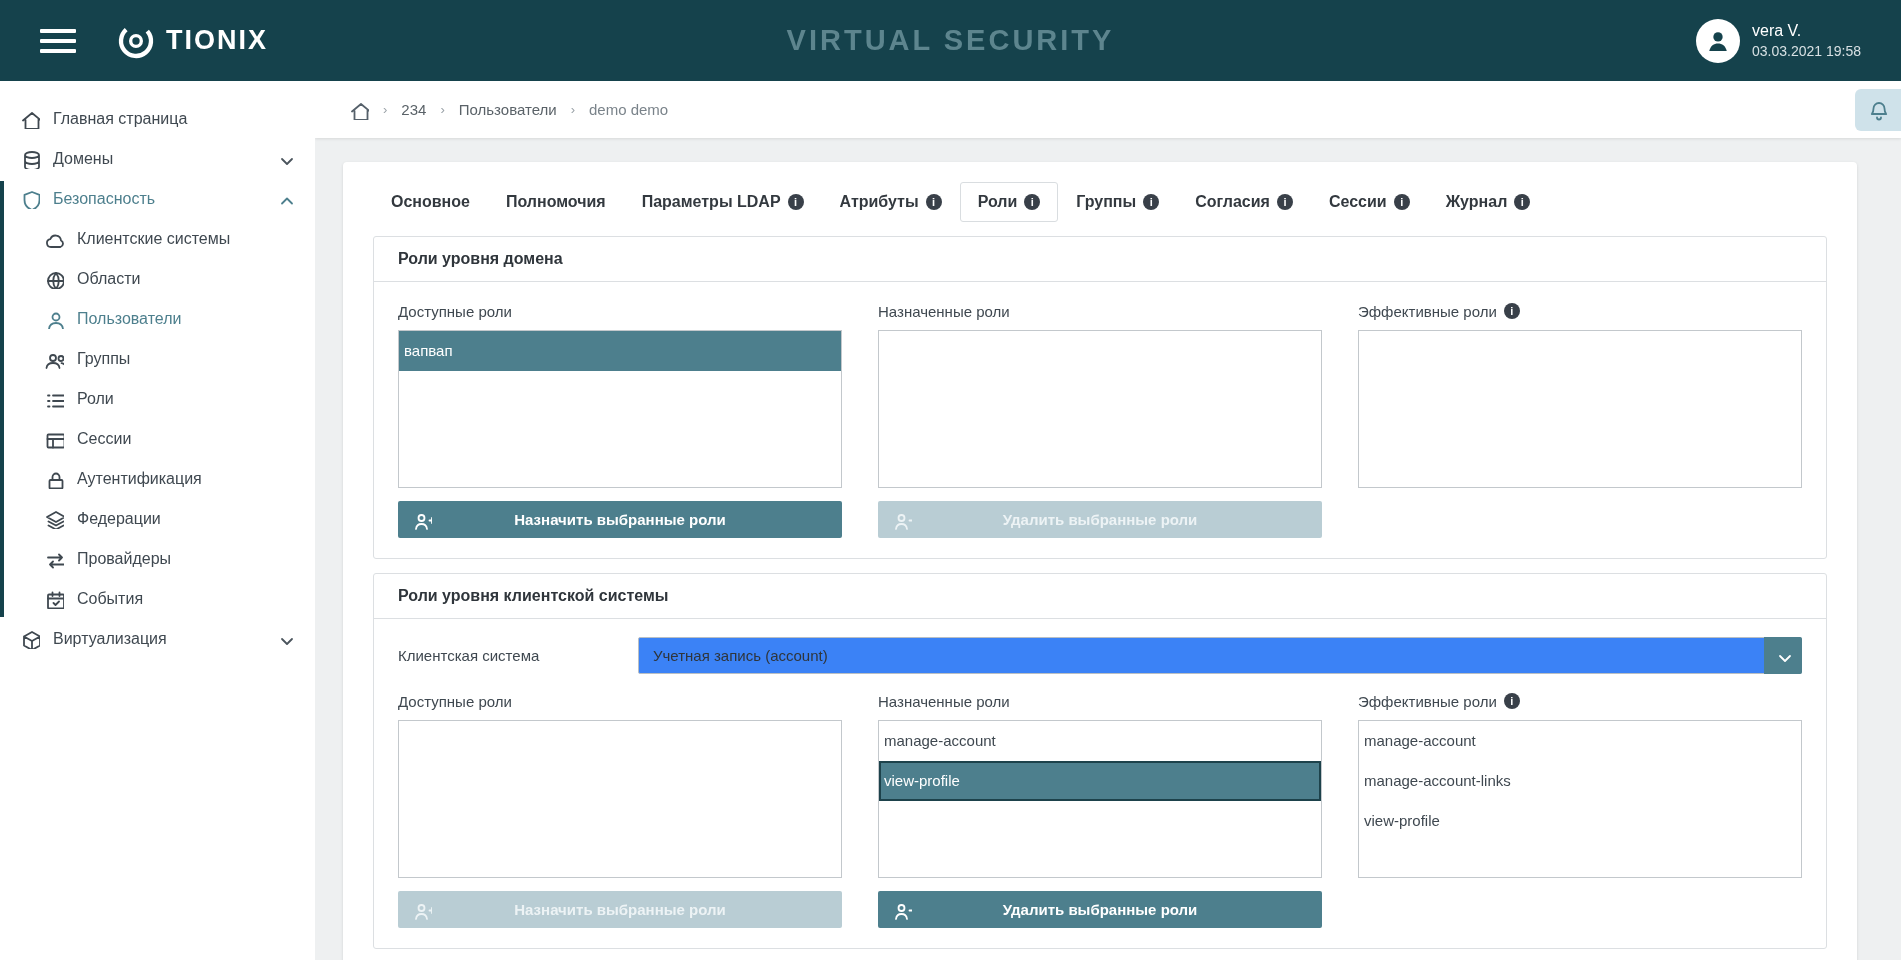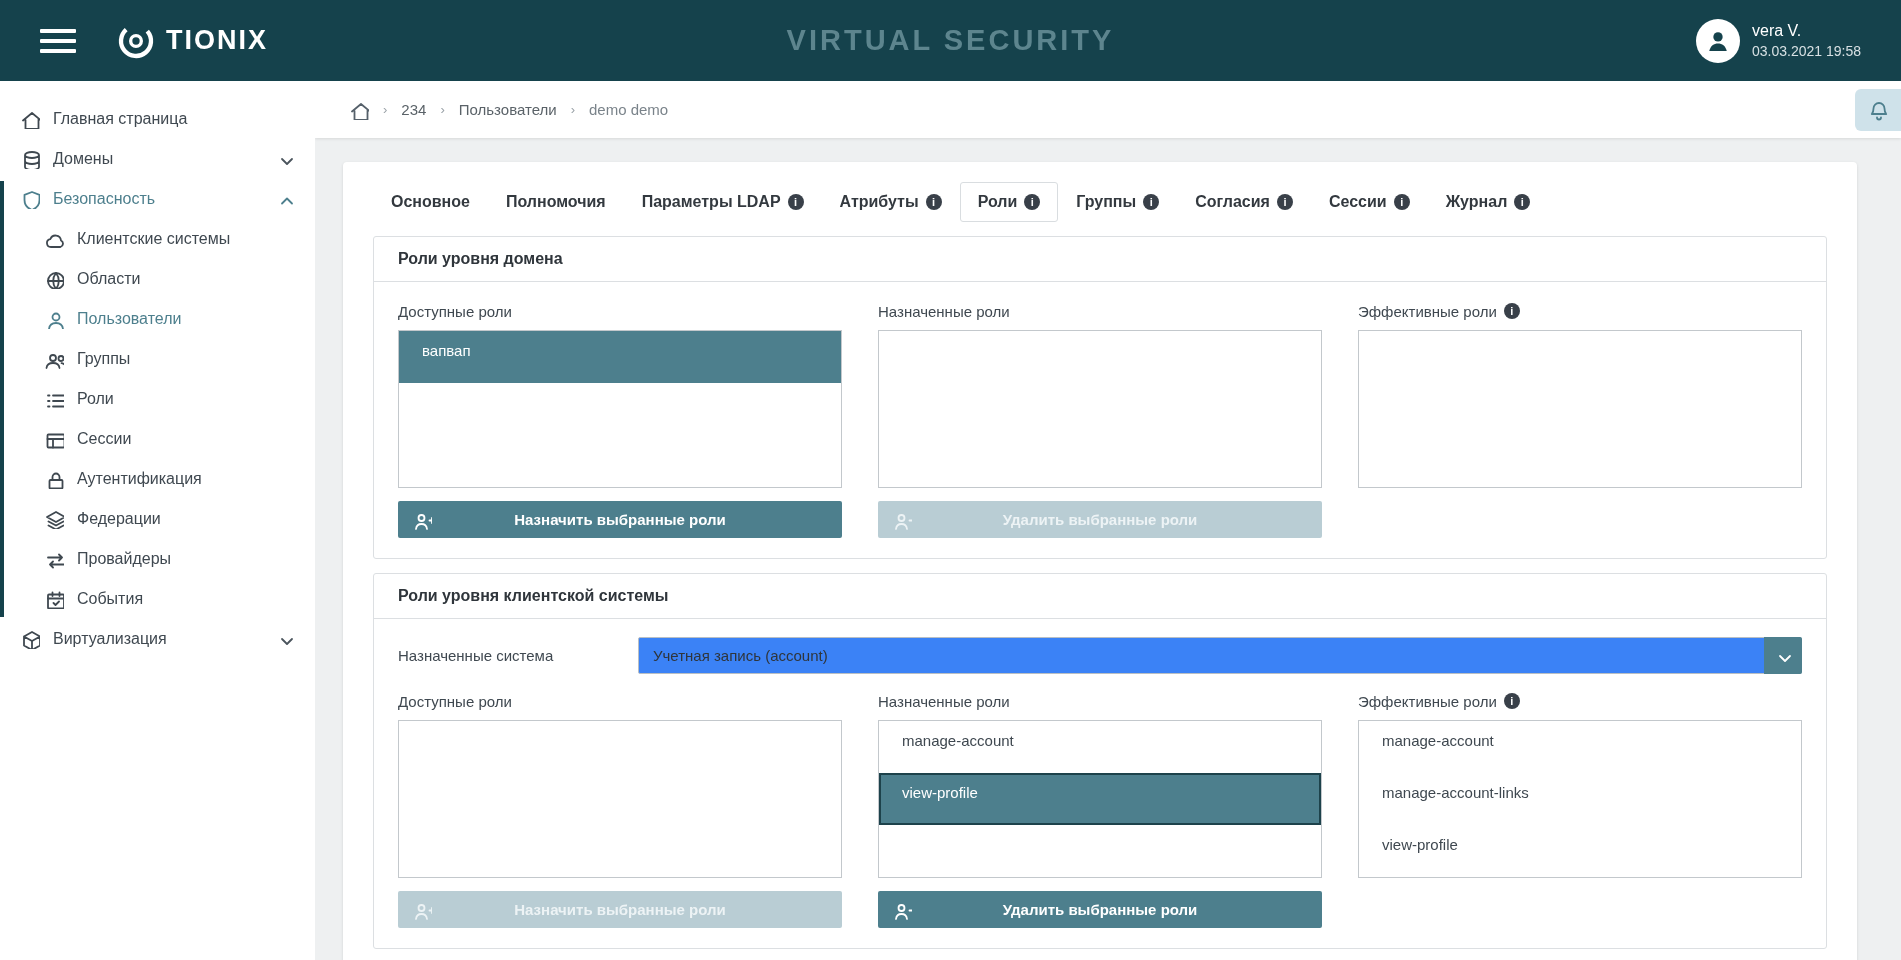--- a/index.html
+++ b/index.html
@@ -54,21 +54,21 @@
   .info-badge { width: 16px; height: 16px; border-radius: 50%; background: #394049; color: #fff; font-size: 11px; font-weight: 700; display: inline-flex; align-items: center; justify-content: center; font-style: normal; }
   .info-badge::after { content: "i"; }
 
   .section { border: 1px solid #dcdfe2; border-radius: 3px; margin-top: 14px; }
   .section-title { padding: 13px 24px; font-size: 16px; font-weight: 700; color: #2f353b; border-bottom: 1px solid #dcdfe2; }
   .section-body { padding: 18px 24px 20px; }
 
   .cols { display: grid; grid-template-columns: 1fr 1fr 1fr; column-gap: 36px; }
   .col-label { font-size: 15px; color: #3f4850; margin-bottom: 8px; display: flex; align-items: center; gap: 7px; height: 22px; }
   .listbox { border: 1px solid #c3c8cc; background: #fff; height: 158px; overflow: auto; }
-  .list-item { height: 52px; line-height: 40px; padding: 0 23px; font-size: 15px; color: #3f4850; cursor: pointer; }
+  .list-item { height: 40px; line-height: 40px; padding: 0 5px; font-size: 15px; color: #3f4850; cursor: pointer; }
   .list-item.selected { background: #4d7f8d; color: #fff; }
   .list-item.focused { box-shadow: inset 0 0 0 2px #1d424b; }
 
   .btn { margin-top: 13px; height: 37px; width: 100%; border: none; border-radius: 2px; background: #4d7f8d; color: #fff; font-family: "Liberation Sans", sans-serif; font-size: 15px; font-weight: 700; display: flex; align-items: center; justify-content: center; position: relative; cursor: pointer; }
   .btn svg { position: absolute; left: 14px; width: 20px; height: 20px; }
   .btn.disabled { background: #b9cdd4; color: #edf3f5; cursor: default; }
 
   .select-row { display: flex; align-items: center; margin-bottom: 16px; }
   .select-label { width: 240px; font-size: 15px; color: #3f4850; }
   .select { flex: 1; height: 37px; border: 1px solid #b9bfc4; border-radius: 2px; background: #3b82f6; display: flex; align-items: center; padding-left: 14px; font-size: 15px; color: #2f353b; position: relative; cursor: pointer; }
@@ -311,21 +311,21 @@
               <div class="listbox"></div>
             </div>
           </div>
         </div>
       </section>
 
       <section class="section">
         <div class="section-title">Роли уровня клиентской системы</div>
         <div class="section-body">
           <div class="select-row">
-            <div class="select-label">Назначенные система</div>
+            <div class="select-label">Клиентская система</div>
             <div class="select">
               <span>Учетная запись (account)</span>
               <span class="select-btn">
                 <svg class="ic">
                     <path d="M7 10l5 5 5-5"></path>
                   </svg>
               </span>
             </div>
           </div>
           <div class="cols">

